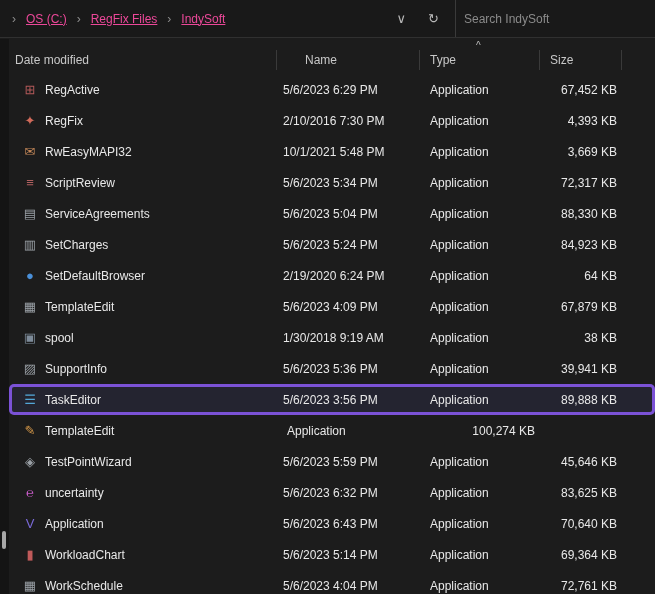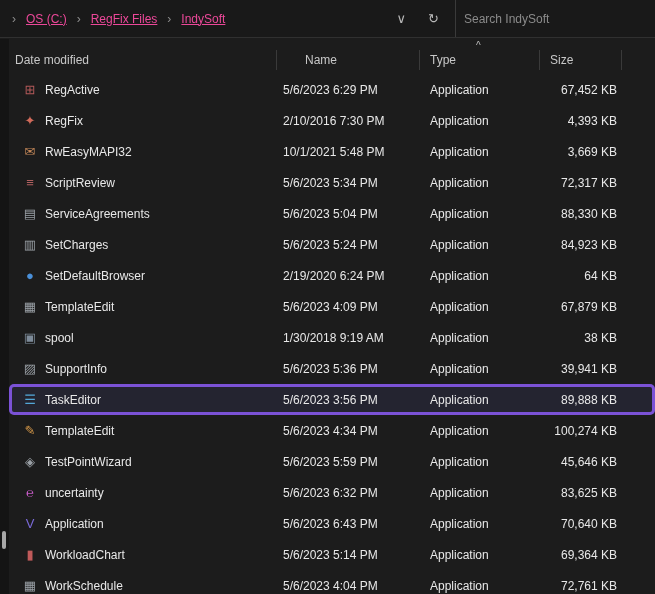--- a/index.html
+++ b/index.html
@@ -230,21 +230,20 @@
     <div class="file-date">5/6/2023 3:56 PM</div>
     <div class="file-type">Application</div>
     <div class="file-size">89,888 KB</div>
   </div>
 
   <div class="grid-row file-row">
     <div class="name-cell">
       <span class="file-icon" style="color: rgb(216, 154, 74);">✎</span>
       <span class="file-name">TemplateEdit</span>
     </div>
-    <div class="file-date">5/6/2023 4:34 PM</div>
     <div class="file-type">Application</div>
     <div class="file-size">100,274 KB</div>
   </div>
 
   <div class="grid-row file-row">
     <div class="name-cell">
       <span class="file-icon" style="color: rgb(154, 160, 166);">◈</span>
       <span class="file-name">TestPointWizard</span>
     </div>
     <div class="file-date">5/6/2023 5:59 PM</div>

